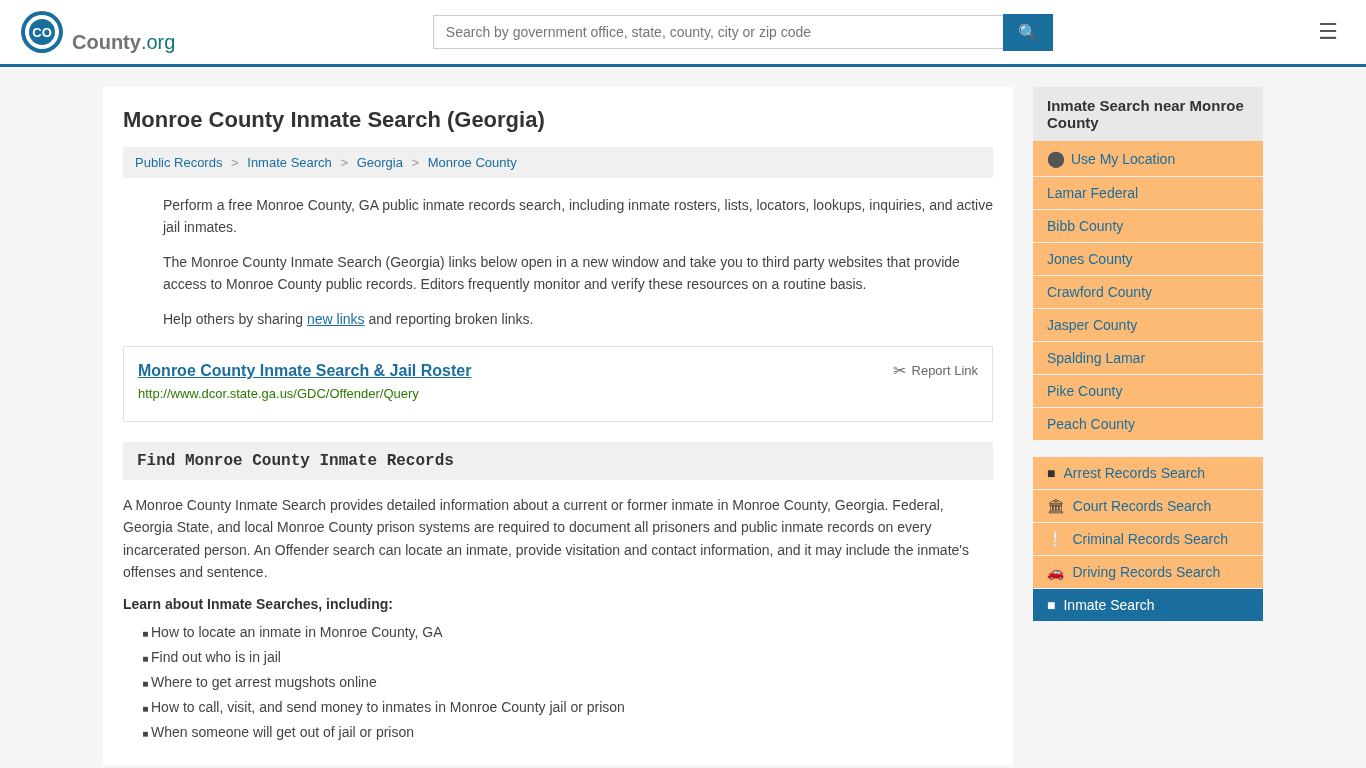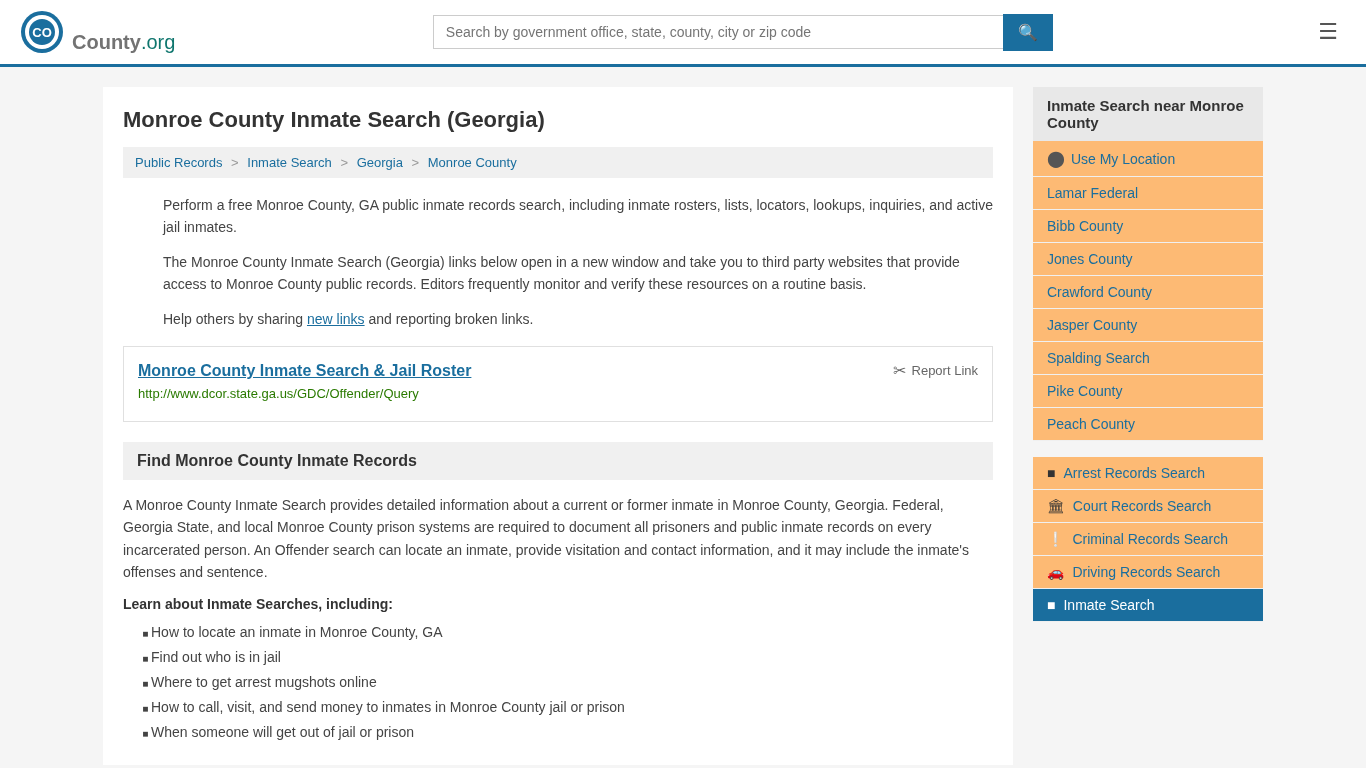--- a/index.html
+++ b/index.html
@@ -140,20 +140,21 @@
     }
 
     
     .section-header {
       background: #f0f0f0;
       padding: 10px 14px;
       font-size: 16px;
       font-weight: bold;
       color: #333;
       margin: 20px 0 14px 0;
+      font-family: Liberation Mono, monospace;
     }
 
     .body-text { line-height: 1.6; color: #444; margin-bottom: 12px; }
     .bold-label { font-weight: bold; margin-bottom: 8px; }
     ul.info-list { margin-left: 28px; line-height: 1.8; color: #444; }
     ul.info-list li::marker { content: "■ "; font-size: 10px; }
 
     
     #sidebar {
       width: 230px;
@@ -297,21 +298,21 @@
         <span class="pin-icon">⬤</span>
         <a href="#">Use My Location</a>
       </div>
 
       <div id="sidebar-nearby-counties">
           <div class="sidebar-item"><a href="#">Lamar Federal</a></div>
           <div class="sidebar-item"><a href="#">Bibb County</a></div>
           <div class="sidebar-item"><a href="#">Jones County</a></div>
           <div class="sidebar-item"><a href="#">Crawford County</a></div>
           <div class="sidebar-item"><a href="#">Jasper County</a></div>
-          <div class="sidebar-item"><a href="#">Spalding Search</a></div>
+          <div class="sidebar-item"><a href="#">Spalding Lamar</a></div>
           <div class="sidebar-item"><a href="#">Pike County</a></div>
           <div class="sidebar-item"><a href="#">Peach County</a></div>
         </div>
     </div>
 
     <div class="sidebar-section">
       <div id="sidebar-records-items">
           <div class="sidebar-records-item">
             <span class="rec-icon">■</span>
             <a href="#">Arrest Records Search</a>

